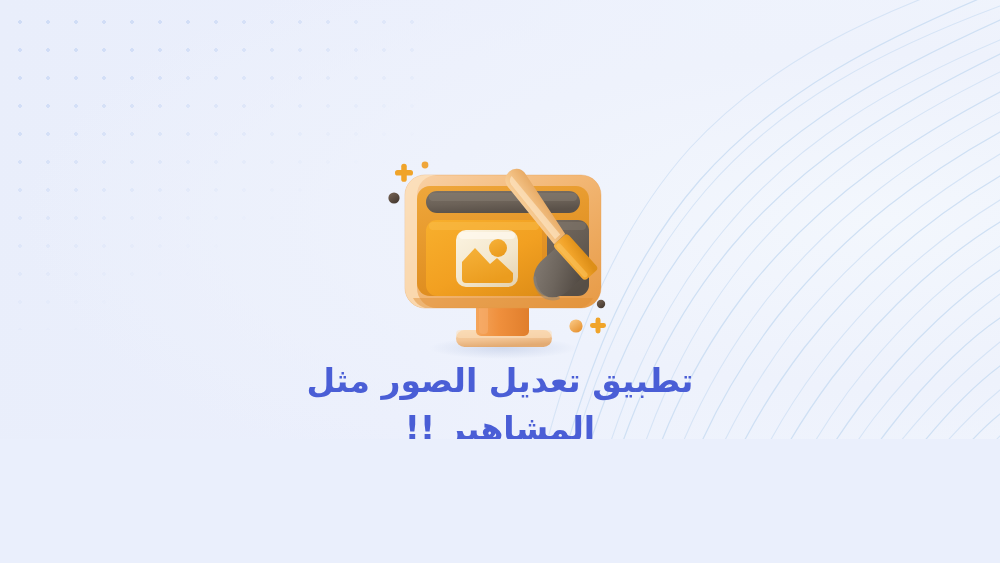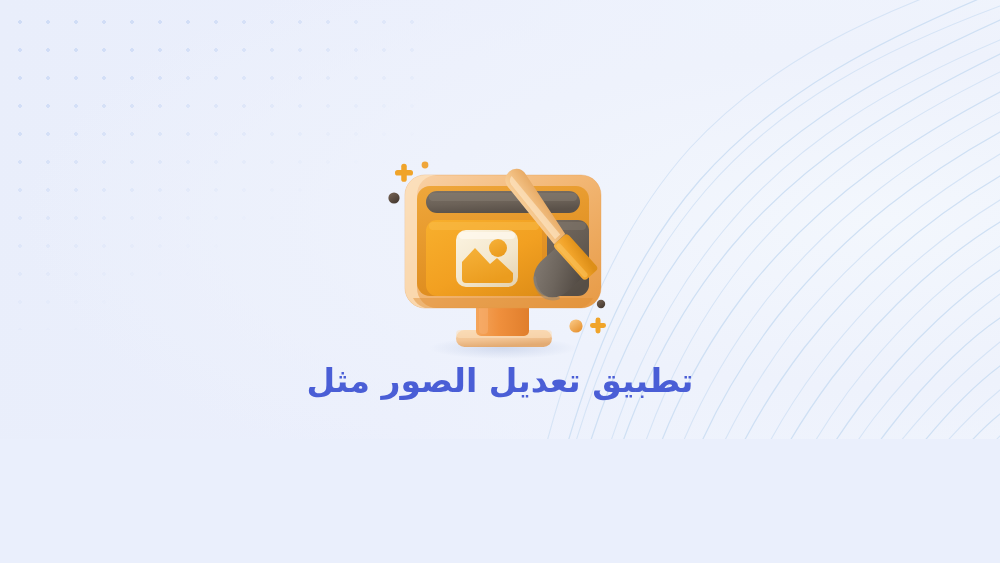--- a/index.html
+++ b/index.html
@@ -277,15 +277,16 @@
       <circle cx="193" cy="178" r="6.6" fill="url(#gSphO)"></circle>
       <g fill="#f0a42a">
         <rect x="207" y="175" width="16" height="5" rx="2.4"></rect>
         <rect x="212.5" y="169.5" width="5" height="16" rx="2.4"></rect>
       </g>
     </svg>
   </div>
 
   <div class="headline">
     <span class="ln ln1">تطبيق تعديل الصور مثل</span>
+    <span class="ln ln2">المشاهير !!</span>
   </div>
 
 </div>
 
 </body></html>

